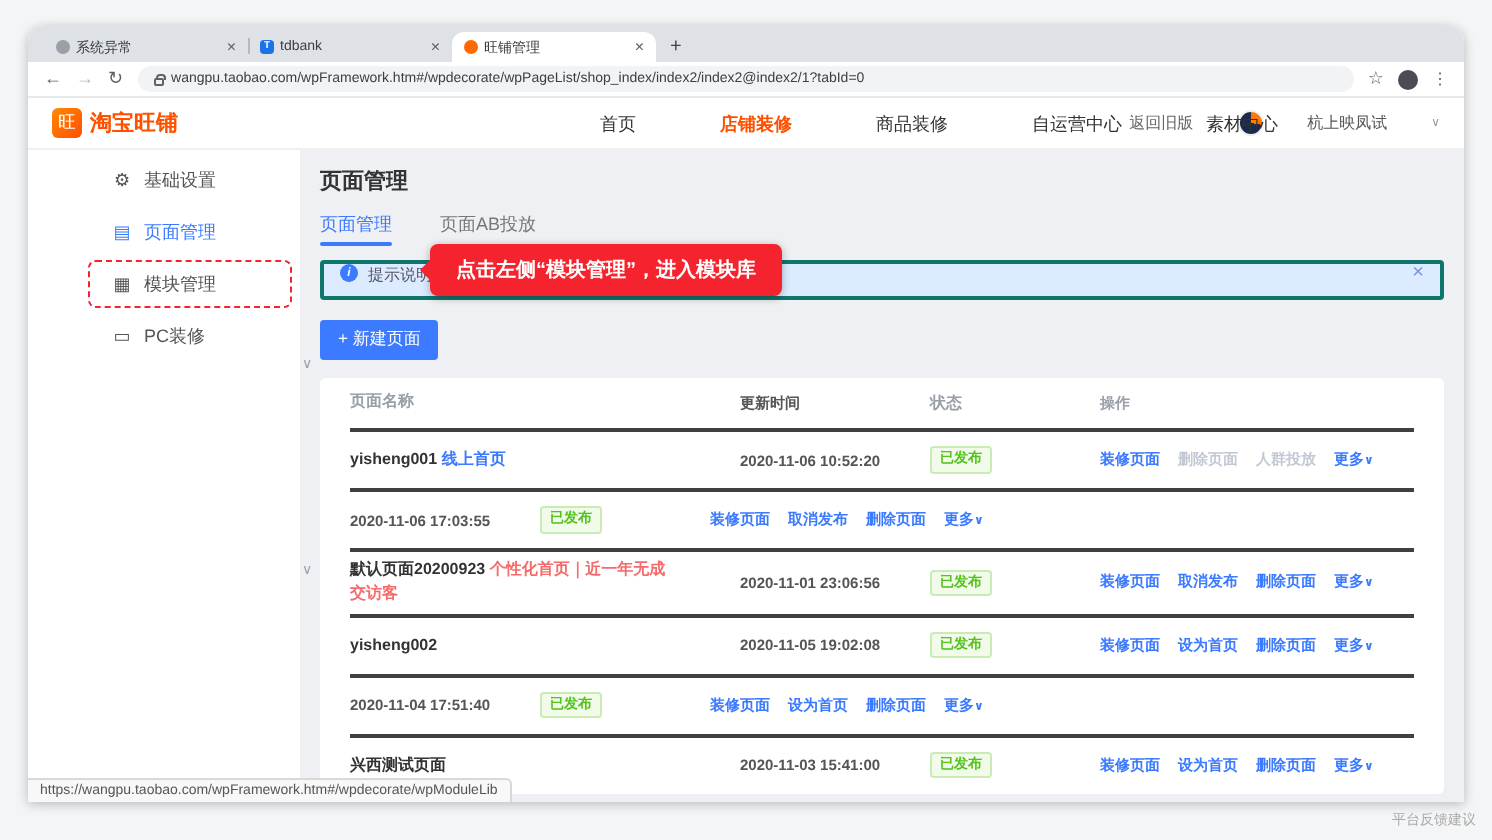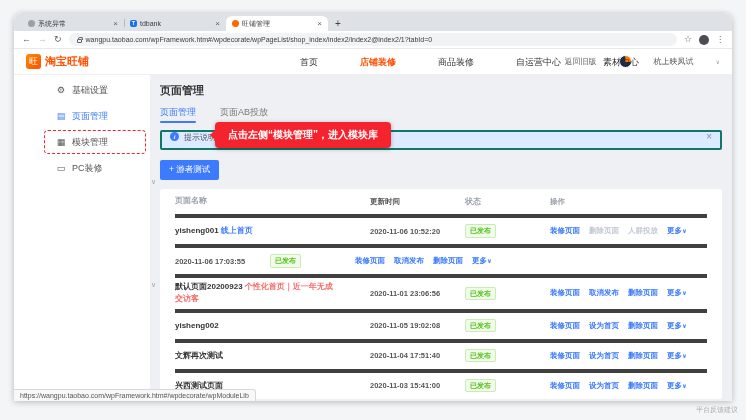--- a/index.html
+++ b/index.html
@@ -63,21 +63,21 @@
   .banner-close{ position:absolute; right:8px; color:#6e96d8; font-size:10px; line-height:1; }
   .annotation{ position:absolute; left:65px; top:47px; background:#f5232e; color:#fff; font-weight:bold; font-size:10px; padding:6px 13px; border-radius:4px; box-shadow:0 1px 4px rgba(0,0,0,.3); z-index:6; white-space:nowrap; }
   .annotation::before{ content:""; position:absolute; left:-5px; top:50%; transform:translateY(-50%); border-top:5px solid transparent; border-bottom:5px solid transparent; border-right:5px solid #f5232e; }
   .newpage{ margin-top:10px; display:inline-flex; align-items:center; background:#3c7bff; color:#fff; font-size:8.5px; padding:4px 9px; border-radius:2px; border:none; }
   .gcaret{ position:absolute; font-size:7px; color:#9aa2ad; left:1px; }
   .gcaret.g1{ top:103px; }
   .gcaret.g2{ top:206px; }
   
   .card{ background:#fff; border-radius:3px; margin-top:9px; padding:0 15px;font-weight:bold; }
   .thead{ display:flex; height:25px; align-items:center; font-size:8px; color:#99a0aa; }
-  .trow{ display:flex; align-items:center; min-height:30px; border-top:4px solid #404040; font-size:8px; color:#333; padding:3px 0; }
+  .trow{ display:flex; align-items:center; min-height:30px; border-top:2px solid #404040; font-size:8px; color:#333; padding:3px 0; }
   .col0{ width:195px; flex:none; padding-right:36px; line-height:1.55; }
   .col1{ width:95px; flex:none; color:#555; font-size:7.5px; }
   .col2{ width:85px; flex:none; }
   .col3{ flex:1; display:flex; gap:9px; white-space:nowrap; font-size:7.5px; }
   .name-part.blue{ color:#3c7bff; }
   .name-part.red{ color:#f56c6c; }
   .badge{ display:inline-block; font-size:7px; color:#52c41a; background:#f2fbea; border:1px solid #c8ecb4; border-radius:2px; padding:1px 4px; line-height:1.3; }
   .op{ color:#3c7bff; }
   .op.disabled{ color:#c3c9d4; }
   .op .op-caret{ font-size:6px; }
@@ -172,21 +172,21 @@
       </div>
 
       <div class="banner">
         <span class="banner-icon">i</span>
         <span>提示说明</span>
         <span class="banner-close">×</span>
       </div>
 
       <div class="annotation">点击左侧“模块管理”，进入模块库</div>
 
-      <button class="newpage">+ 游者测试</button>
+      <button class="newpage">+ 新建页面</button>
 
       <span class="gcaret g1">∨</span>
       <span class="gcaret g2">∨</span>
 
       <div class="card">
         <div class="thead">
             <div class="th col0">页面名称</div>
             <div class="th col1">更新时间</div>
             <div class="th col2">状态</div>
             <div class="th col3">操作</div>
@@ -229,21 +229,20 @@
               <div class="col1">2020-11-05 19:02:08</div>
               <div class="col2"><span class="badge">已发布</span></div>
               <div class="col3">
                 <span class="op">装修页面</span>
                 <span class="op">设为首页</span>
                 <span class="op">删除页面</span>
                 <span class="op">更多<span class="op-caret">∨</span></span>
               </div>
             </div>
             <div class="trow">
-              <div class="col0"><span class="name-part plain">文辉再次测试</span></div>
               <div class="col1">2020-11-04 17:51:40</div>
               <div class="col2"><span class="badge">已发布</span></div>
               <div class="col3">
                 <span class="op">装修页面</span>
                 <span class="op">设为首页</span>
                 <span class="op">删除页面</span>
                 <span class="op">更多<span class="op-caret">∨</span></span>
               </div>
             </div>
             <div class="trow">

